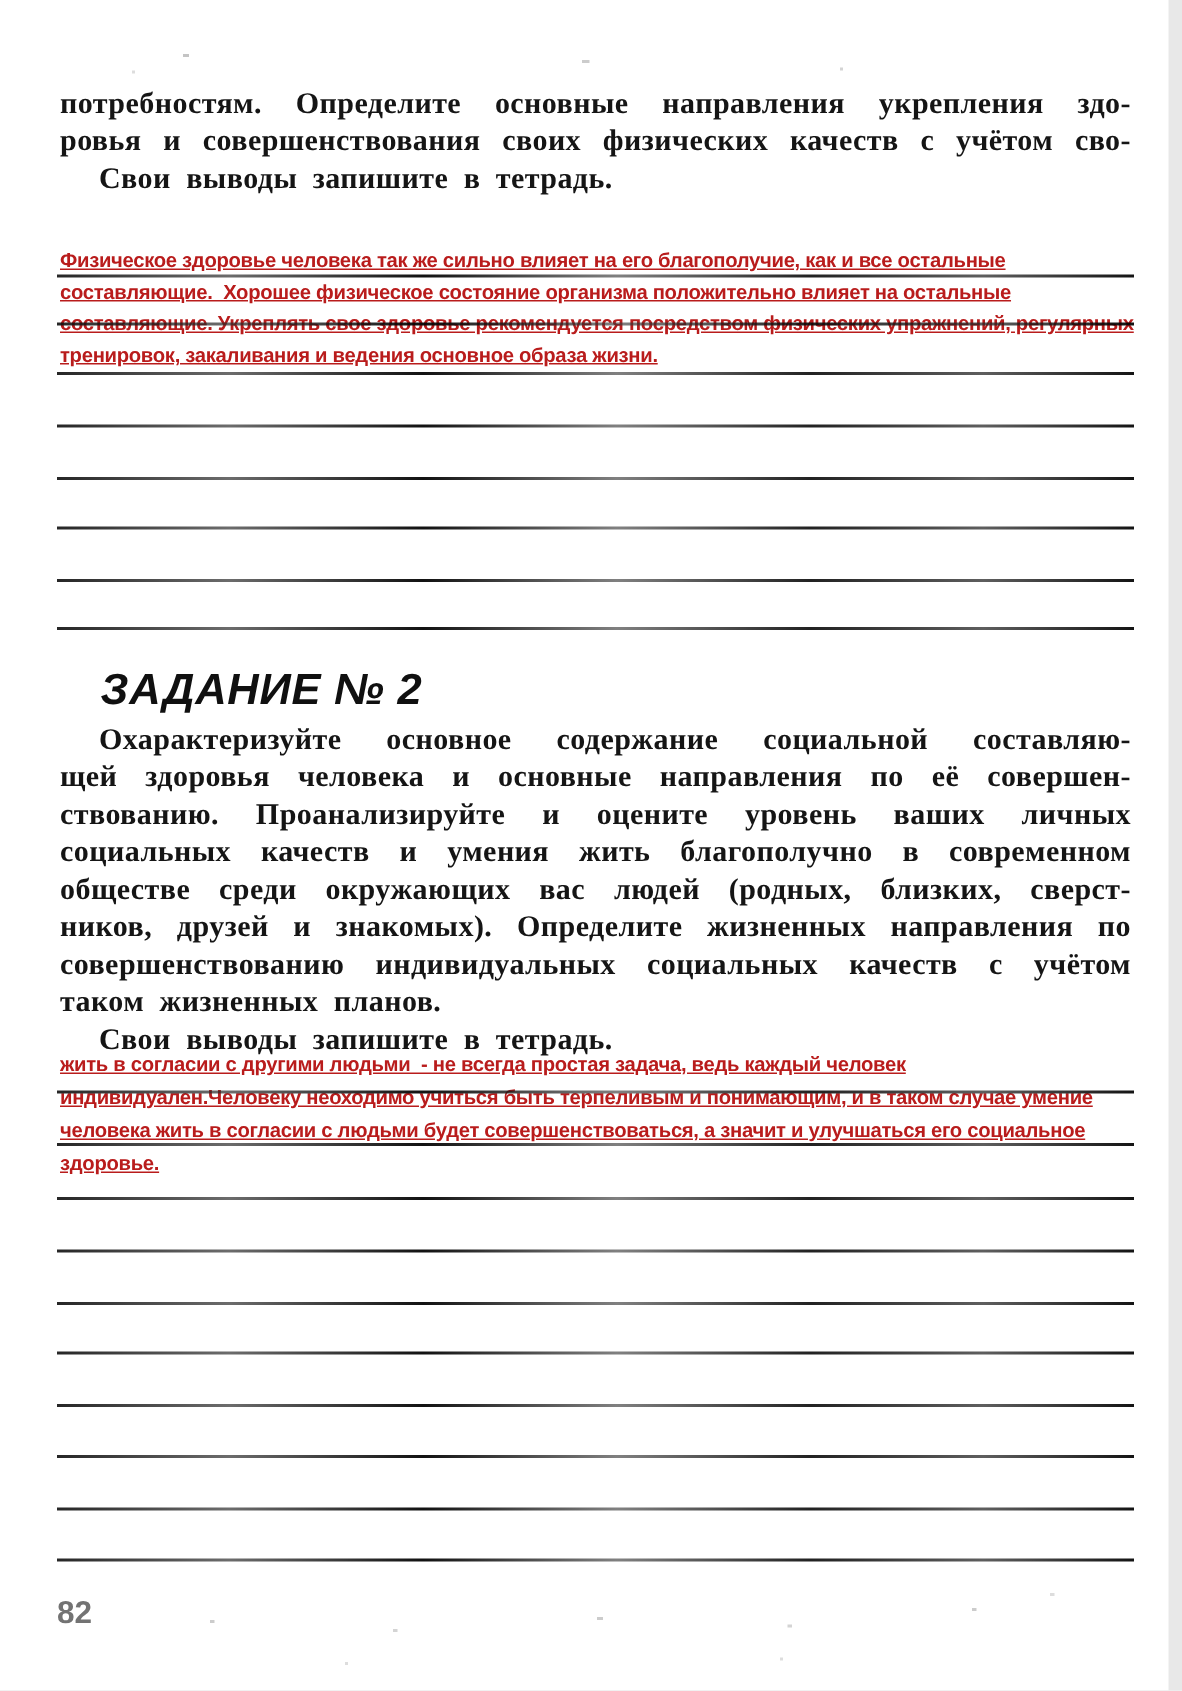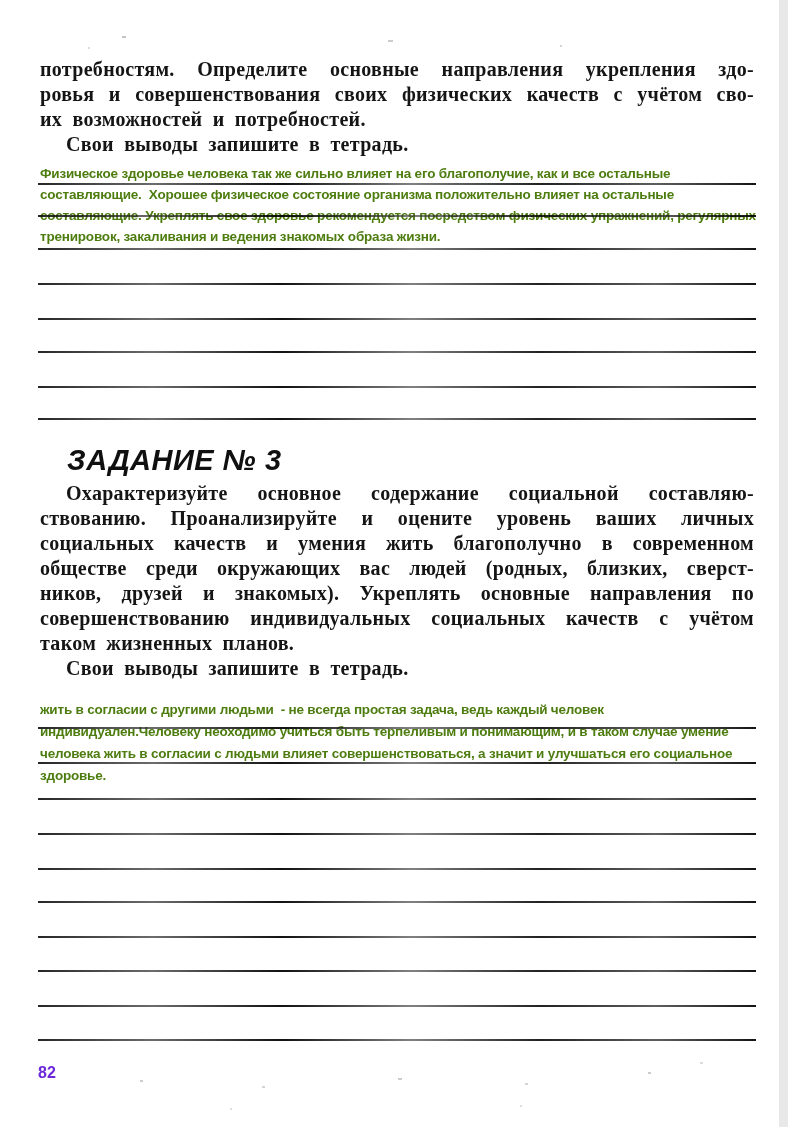--- a/index.html
+++ b/index.html
@@ -43,21 +43,22 @@
 
   
   .answer {
     position: absolute;
     left: 40px;
     width: 722px;
     font-family: "Liberation Sans", sans-serif;
     font-weight: 700;
     font-size: 13.5px;
     letter-spacing: -0.2px;
-    color: #4d7c0f;
+    color: #b91c1c;
+    text-decoration: underline;
   }
   .answer1 { top: 163px; line-height: 21px; }
   .answer2 { top: 699px; line-height: 22px; }
   .aline { white-space: pre; }
 
   
   .rule {
     position: absolute;
     left: 38px;
     width: 718px;
@@ -68,72 +69,72 @@
       rgba(10,10,10,0.9) 70%, rgba(40,40,40,0.75) 86%,
       rgba(0,0,0,0.92) 100%);
   }
 
   .pagenum {
     position: absolute;
     left: 38px;
     top: 1064px;
     font-family: "Liberation Sans", sans-serif;
     font-weight: 700;
-    font-size: 16px;
-    color: #6d28d9;
+    font-size: 21px;
+    color: #737373;
   }
 
   
   .speck { position: absolute; background: #555; }
 </style>
 </head>
 <body>
 
 <div class="page">
 
   <div class="printed" style="top:57px">
     <div class="pline">потребностям. Определите основные направления укрепления здо-</div>
     <div class="pline">ровья и совершенствования своих физических качеств с учётом сво-</div>
-    <div class="pline endline">их возможностей и потребностей.</div>
     <div class="pline endline indent">Свои выводы запишите в тетрадь.</div>
   </div>
 
   <div class="answer answer1">
     <div class="aline">Физическое здоровье человека так же сильно влияет на его благополучие, как и все остальные</div>
     <div class="aline">составляющие.  Хорошее физическое состояние организма положительно влияет на остальные</div>
     <div class="aline">составляющие. Укреплять свое здоровье рекомендуется посредством физических упражнений, регулярных</div>
-    <div class="aline">тренировок, закаливания и ведения знакомых образа жизни.</div>
+    <div class="aline">тренировок, закаливания и ведения основное образа жизни.</div>
   </div>
 
   <div class="rule" style="top:183px"></div>
   <div class="rule" style="top:215px"></div>
   <div class="rule" style="top:248px"></div>
   <div class="rule" style="top:283px"></div>
   <div class="rule" style="top:318px"></div>
   <div class="rule" style="top:351px"></div>
   <div class="rule" style="top:386px"></div>
   <div class="rule" style="top:418px"></div>
 
-  <div class="heading">ЗАДАНИЕ № 3</div>
+  <div class="heading">ЗАДАНИЕ № 2</div>
 
   <div class="printed" style="top:481px">
     <div class="pline indent">Охарактеризуйте основное содержание социальной составляю-</div>
+    <div class="pline">щей здоровья человека и основные направления по её совершен-</div>
     <div class="pline">ствованию. Проанализируйте и оцените уровень ваших личных</div>
     <div class="pline">социальных качеств и умения жить благополучно в современном</div>
     <div class="pline">обществе среди окружающих вас людей (родных, близких, сверст-</div>
-    <div class="pline">ников, друзей и знакомых). Укреплять основные направления по</div>
+    <div class="pline">ников, друзей и знакомых). Определите жизненных направления по</div>
     <div class="pline">совершенствованию индивидуальных социальных качеств с учётом</div>
     <div class="pline endline">таком жизненных планов.</div>
     <div class="pline endline indent">Свои выводы запишите в тетрадь.</div>
   </div>
 
   <div class="answer answer2">
     <div class="aline">жить в согласии с другими людьми  - не всегда простая задача, ведь каждый человек</div>
     <div class="aline">индивидуален.Человеку неоходимо учиться быть терпеливым и понимающим, и в таком случае умение</div>
-    <div class="aline">человека жить в согласии с людьми влияет совершенствоваться, а значит и улучшаться его социальное</div>
+    <div class="aline">человека жить в согласии с людьми будет совершенствоваться, а значит и улучшаться его социальное</div>
     <div class="aline">здоровье.</div>
   </div>
 
   <div class="rule" style="top:727px"></div>
   <div class="rule" style="top:762px"></div>
   <div class="rule" style="top:798px"></div>
   <div class="rule" style="top:833px"></div>
   <div class="rule" style="top:868px"></div>
   <div class="rule" style="top:901px"></div>
   <div class="rule" style="top:936px"></div>

